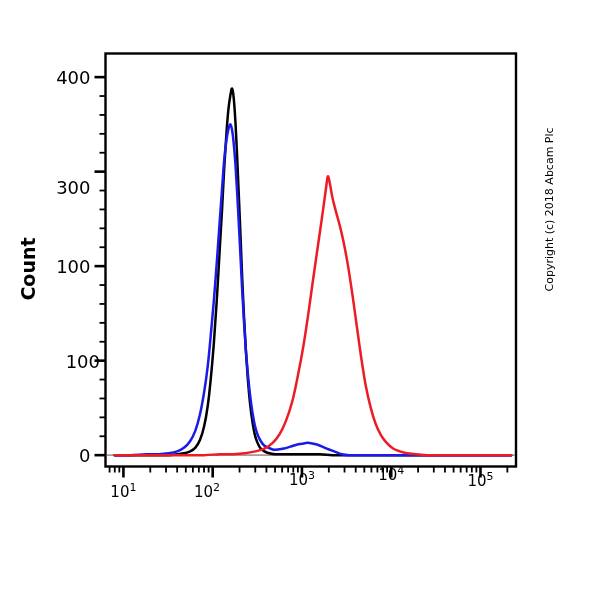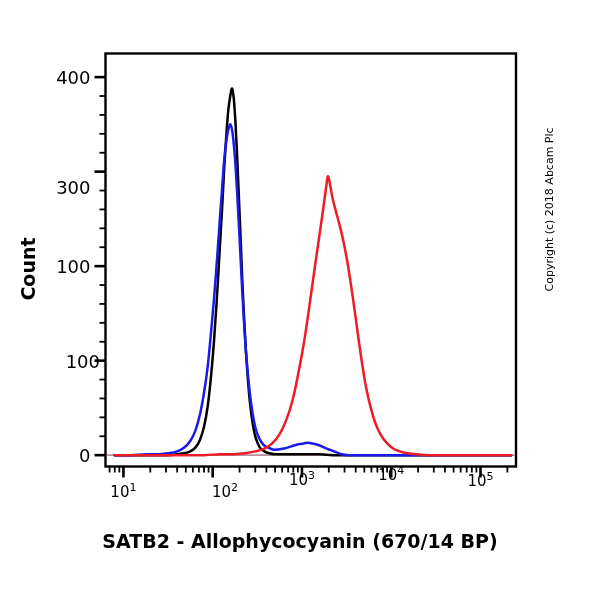--- a/index.html
+++ b/index.html
@@ -134,27 +134,26 @@
       <line x1="507.3492008398209" y1="466.5" x2="507.3492008398209" y2="472.5" stroke="#000" stroke-width="1.8"></line>
       <line x1="106.7" y1="455.15903890160183" x2="514.8" y2="455.15903890160183" stroke="#7a3b46" stroke-width="1.6" opacity="0.55"></line>
       <path d="M114.76,455.16 C117.38,455.16 125.24,455.16 130.48,455.16 C135.72,455.16 141.46,455.16 146.20,455.16 C150.94,455.16 155.22,455.16 158.93,455.16 C162.65,455.16 165.47,455.32 168.51,455.16 C171.54,455.00 174.54,454.53 177.16,454.21 C179.78,453.90 182.05,453.74 184.22,453.27 C186.40,452.80 188.34,452.32 190.20,451.38 C192.06,450.43 193.75,449.49 195.38,447.60 C197.00,445.71 198.50,443.50 199.94,440.04 C201.38,436.57 202.73,432.48 204.03,426.81 C205.32,421.14 206.61,413.89 207.72,406.01 C208.83,398.14 209.67,389.95 210.69,379.55 C211.71,369.16 212.82,356.71 213.82,343.64 C214.83,330.57 215.79,315.92 216.72,301.11 C217.66,286.30 218.55,269.77 219.42,254.80 C220.29,239.84 221.18,225.19 221.94,211.33 C222.71,197.47 223.30,184.24 224.02,171.64 C224.75,159.03 225.54,146.12 226.27,135.72 C227.00,125.33 227.71,116.03 228.40,109.26 C229.09,102.49 229.80,98.55 230.41,95.08 C231.03,91.62 231.54,88.00 232.09,88.47 C232.64,88.94 233.14,92.25 233.70,97.92 C234.27,103.59 234.89,112.73 235.47,122.49 C236.04,132.26 236.60,144.54 237.15,156.51 C237.70,168.48 238.21,181.09 238.77,194.32 C239.33,207.55 239.94,222.04 240.51,235.90 C241.08,249.76 241.60,264.25 242.17,277.48 C242.75,290.72 243.34,303.32 243.94,315.29 C244.55,327.26 245.14,338.60 245.80,349.31 C246.46,360.02 247.19,370.57 247.89,379.55 C248.59,388.53 249.28,396.25 250.02,403.18 C250.76,410.11 251.53,415.94 252.32,421.14 C253.11,426.33 253.88,430.74 254.75,434.37 C255.62,437.99 256.54,440.51 257.53,442.87 C258.52,445.24 259.54,447.13 260.69,448.54 C261.84,449.96 263.01,450.59 264.43,451.38 C265.86,452.17 267.45,452.80 269.23,453.27 C271.00,453.74 272.71,454.06 275.07,454.21 C277.44,454.37 280.38,454.21 283.41,454.21 C286.45,454.21 289.59,454.21 293.29,454.21 C297.00,454.21 301.16,454.21 305.64,454.21 C310.12,454.21 315.69,454.06 320.17,454.21 C324.64,454.37 328.03,455.00 332.51,455.16 C336.99,455.32 340.55,455.16 347.04,455.16 C353.52,455.16 359.57,455.16 371.41,455.16 C383.25,455.16 399.90,455.16 418.08,455.16 C436.26,455.16 464.98,455.16 480.48,455.16 C495.97,455.16 505.95,455.16 511.04,455.16" fill="none" stroke="#000000" stroke-width="2.5" stroke-linejoin="round" stroke-linecap="round"></path>
       <path d="M114.76,455.16 C117.38,455.16 125.24,455.32 130.48,455.16 C135.72,455.00 141.46,454.37 146.20,454.21 C150.94,454.06 155.22,454.37 158.93,454.21 C162.65,454.06 165.47,453.74 168.51,453.27 C171.54,452.80 174.54,452.32 177.16,451.38 C179.78,450.43 182.05,449.33 184.22,447.60 C186.40,445.87 188.34,443.82 190.20,440.98 C192.06,438.15 193.75,435.00 195.38,430.59 C197.00,426.18 198.50,420.82 199.94,414.52 C201.38,408.22 202.73,400.82 204.03,392.78 C205.32,384.75 206.61,375.77 207.72,366.32 C208.83,356.87 209.67,346.95 210.69,336.08 C211.71,325.21 212.82,313.24 213.82,301.11 C214.83,288.98 215.79,275.91 216.72,263.31 C217.66,250.71 218.55,237.63 219.42,225.50 C220.29,213.38 221.18,201.09 221.94,190.54 C222.71,179.98 223.30,170.37 224.02,162.18 C224.75,153.99 225.54,146.91 226.27,141.39 C227.00,135.88 227.71,131.94 228.40,129.11 C229.09,126.27 229.80,124.22 230.41,124.38 C231.03,124.54 231.54,126.90 232.09,130.05 C232.64,133.20 233.14,137.45 233.70,143.28 C234.27,149.11 234.89,156.83 235.47,165.02 C236.04,173.21 236.60,182.82 237.15,192.43 C237.70,202.04 238.21,211.96 238.77,222.67 C239.33,233.38 239.94,245.51 240.51,256.69 C241.08,267.88 241.60,279.06 242.17,289.77 C242.75,300.48 243.34,311.03 243.94,320.96 C244.55,330.88 245.14,340.49 245.80,349.31 C246.46,358.13 247.19,366.32 247.89,373.88 C248.59,381.44 249.28,388.37 250.02,394.67 C250.76,400.97 251.53,406.64 252.32,411.69 C253.11,416.73 253.88,421.14 254.75,424.92 C255.62,428.70 256.54,431.69 257.53,434.37 C258.52,437.05 259.54,439.09 260.69,440.98 C261.84,442.87 263.16,444.61 264.43,445.71 C265.70,446.81 266.94,446.97 268.31,447.60 C269.69,448.23 271.05,449.17 272.67,449.49 C274.30,449.80 276.16,449.65 278.06,449.49 C279.95,449.33 282.00,449.02 284.03,448.54 C286.07,448.07 288.19,447.28 290.27,446.65 C292.36,446.02 294.60,445.24 296.55,444.76 C298.49,444.29 300.14,444.13 301.94,443.82 C303.75,443.50 305.42,442.87 307.36,442.87 C309.30,442.87 311.45,443.35 313.58,443.82 C315.71,444.29 317.96,444.92 320.17,445.71 C322.37,446.50 324.48,447.60 326.83,448.54 C329.17,449.49 331.73,450.43 334.23,451.38 C336.74,452.32 339.34,453.58 341.86,454.21 C344.39,454.84 345.64,455.00 349.39,455.16 C353.13,455.32 357.37,455.16 364.34,455.16 C371.31,455.16 379.63,455.16 391.21,455.16 C402.79,455.16 418.92,455.16 433.80,455.16 C448.68,455.16 467.60,455.16 480.48,455.16 C493.35,455.16 505.95,455.16 511.04,455.16" fill="none" stroke="#1a1aea" stroke-width="2.5" stroke-linejoin="round" stroke-linecap="round"></path>
       <path d="M114.76,455.16 C120.68,455.16 139.12,455.16 150.28,455.16 C161.44,455.16 172.76,455.16 181.72,455.16 C190.68,455.16 197.69,455.32 204.03,455.16 C210.37,455.00 214.88,454.37 219.75,454.21 C224.62,454.06 229.05,454.37 233.25,454.21 C237.45,454.06 241.30,453.74 244.97,453.27 C248.64,452.80 252.03,452.17 255.27,451.38 C258.51,450.59 261.53,449.96 264.43,448.54 C267.33,447.13 270.17,445.24 272.67,442.87 C275.18,440.51 277.27,437.99 279.47,434.37 C281.66,430.74 283.70,426.65 285.84,421.14 C287.98,415.62 290.31,408.85 292.31,401.29 C294.32,393.73 296.00,385.07 297.86,375.77 C299.72,366.48 301.72,355.93 303.47,345.53 C305.22,335.13 306.82,323.95 308.36,313.40 C309.90,302.84 311.33,291.98 312.71,282.21 C314.08,272.44 315.37,263.47 316.62,254.80 C317.86,246.14 319.00,238.42 320.17,230.23 C321.34,222.04 322.63,212.90 323.64,205.66 C324.65,198.41 325.51,191.64 326.21,186.76 C326.91,181.87 327.21,176.83 327.84,176.36 C328.46,175.89 329.18,180.30 329.96,183.92 C330.74,187.54 331.52,193.53 332.51,198.10 C333.50,202.67 334.68,206.76 335.88,211.33 C337.09,215.90 338.39,220.15 339.73,225.50 C341.06,230.86 342.47,236.53 343.88,243.46 C345.30,250.39 346.77,258.27 348.23,267.09 C349.69,275.91 351.19,286.15 352.67,296.39 C354.15,306.62 355.64,317.96 357.12,328.52 C358.59,339.07 360.07,350.10 361.53,359.71 C362.98,369.31 364.32,378.14 365.86,386.17 C367.40,394.20 369.12,401.60 370.76,407.91 C372.39,414.21 373.96,419.40 375.69,423.97 C377.41,428.54 379.24,432.16 381.08,435.31 C382.91,438.46 384.69,440.67 386.69,442.87 C388.70,445.08 390.91,447.13 393.10,448.54 C395.30,449.96 397.56,450.59 399.86,451.38 C402.17,452.17 404.22,452.80 406.93,453.27 C409.64,453.74 412.54,453.90 416.09,454.21 C419.65,454.53 422.68,455.00 428.25,455.16 C433.83,455.32 440.82,455.16 449.52,455.16 C458.22,455.16 470.22,455.16 480.48,455.16 C490.73,455.16 505.95,455.16 511.04,455.16" fill="none" stroke="#ed1c24" stroke-width="2.5" stroke-linejoin="round" stroke-linecap="round"></path>
     </g>
 </svg>
 
 <div class="ylabel">
   <div class="ytitle">Count</div>
-  <div class="xtitle">SATB2 - Allophycocyanin (670/14 BP)</div>
   <div class="copyright">Copyright (c) 2018 Abcam Plc</div>
   <div id="tick-labels">
       <div class="ytick-lab" style="left: 40.5px; top: 445.159px; width: 50px;">0</div>
       <div class="ytick-lab" style="left: 50px; top: 350.651px; width: 50px;">100</div>
       <div class="ytick-lab" style="left: 40.5px; top: 256.143px; width: 50px;">100</div>
       <div class="ytick-lab" style="left: 40.5px; top: 177px; width: 50px;">300</div>
       <div class="ytick-lab" style="left: 40.5px; top: 67.127px; width: 50px;">400</div>
       <div class="xtick-lab" style="left: 93.4121px; top: 480.5px; width: 60px;"><span>10</span><sup>1</sup></div>
-      <div class="xtick-lab" style="left: 195px; top: 480.5px; width: 60px;"><span>10</span><sup>2</sup></div>
+      <div class="xtick-lab" style="left: 177px; top: 480.5px; width: 60px;"><span>10</span><sup>2</sup></div>
       <div class="xtick-lab" style="left: 271.945px; top: 469px; width: 60px;"><span>10</span><sup>3</sup></div>
       <div class="xtick-lab" style="left: 361.211px; top: 464px; width: 60px;"><span>10</span><sup>4</sup></div>
       <div class="xtick-lab" style="left: 450.477px; top: 470px; width: 60px;"><span>10</span><sup>5</sup></div>
     </div>
 </div>
 
 </body></html>

